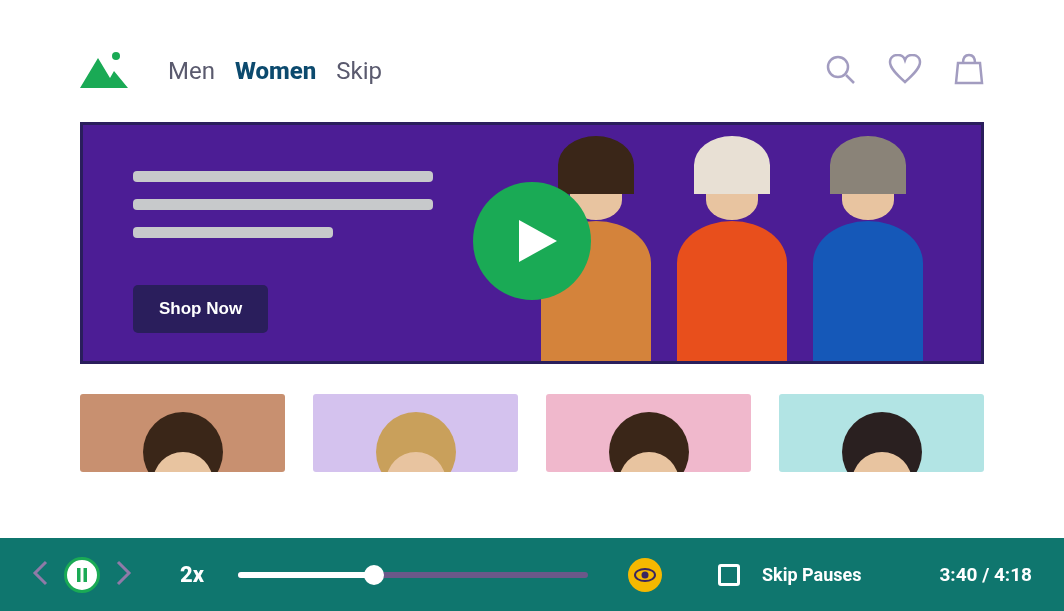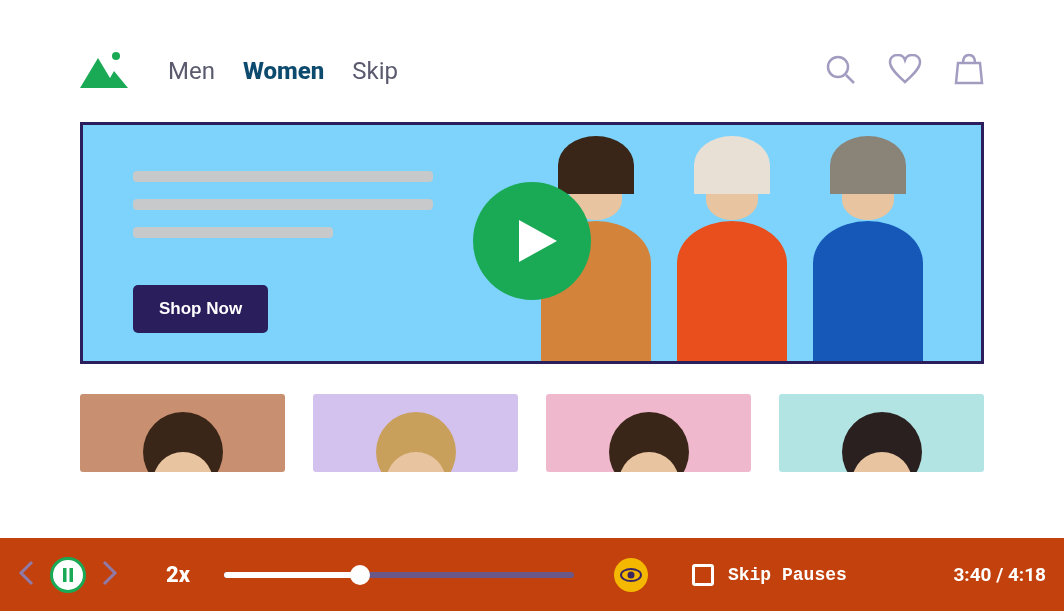--- a/index.html
+++ b/index.html
@@ -14,21 +14,21 @@
     .header {
       display: flex;
       align-items: center;
       padding: 50px 80px 30px 80px;
     }
     .logo-area {
       margin-right: 40px;
     }
     .nav {
       display: flex;
-      gap: 28px;
+      gap: 20px;
       flex: 1;
     }
     .nav-item {
       font-size: 24px;
       color: #5a5a6e;
       cursor: pointer;
     }
     .nav-item.active {
       font-weight: 800;
       color: #0c4a6e;
@@ -37,21 +37,21 @@
       display: flex;
       gap: 32px;
       align-items: center;
     }
     .icon-btn {
       cursor: pointer;
     }
     .hero {
       margin: 0 80px;
       border: 3px solid #2a1e5c;
-      background: #7dd3fc;
+      background: #4c1d95;
       height: 242px;
       display: flex;
       position: relative;
     }
     .hero-left {
       padding: 46px 0 0 50px;
       flex: 0 0 400px;
     }
     .skeleton-line {
       background: #c7c9cb;
@@ -154,24 +154,24 @@
       width: 80px;
       height: 80px;
       border-radius: 50%;
     }
     .player {
       position: absolute;
       bottom: 0;
       left: 0;
       right: 0;
       height: 73px;
-      background: #c2410c;
-      display: flex;
-      align-items: center;
-      padding: 0 18px;
+      background: #0f766e;
+      display: flex;
+      align-items: center;
+      padding: 0 32px;
       gap: 16px;
       color: #fff;
     }
     .chevron {
       color: #8f7aa8;
       cursor: pointer;
     }
     .pause-btn {
       width: 36px;
       height: 36px;
@@ -224,24 +224,23 @@
       background: #f5b800;
       display: flex;
       align-items: center;
       justify-content: center;
       margin-left: 24px;
       cursor: pointer;
     }
     .skip-box {
       display: flex;
       align-items: center;
-      gap: 14px;
-      margin-left: 28px;
-      cursor: pointer;
-      font-family: Liberation Mono, monospace;
+      gap: 22px;
+      margin-left: 40px;
+      cursor: pointer;
     }
     .checkbox {
       width: 22px;
       height: 22px;
       border: 3px solid #fff;
       border-radius: 3px;
     }
     .skip-label {
       font-size: 18px;
       font-weight: 700;

